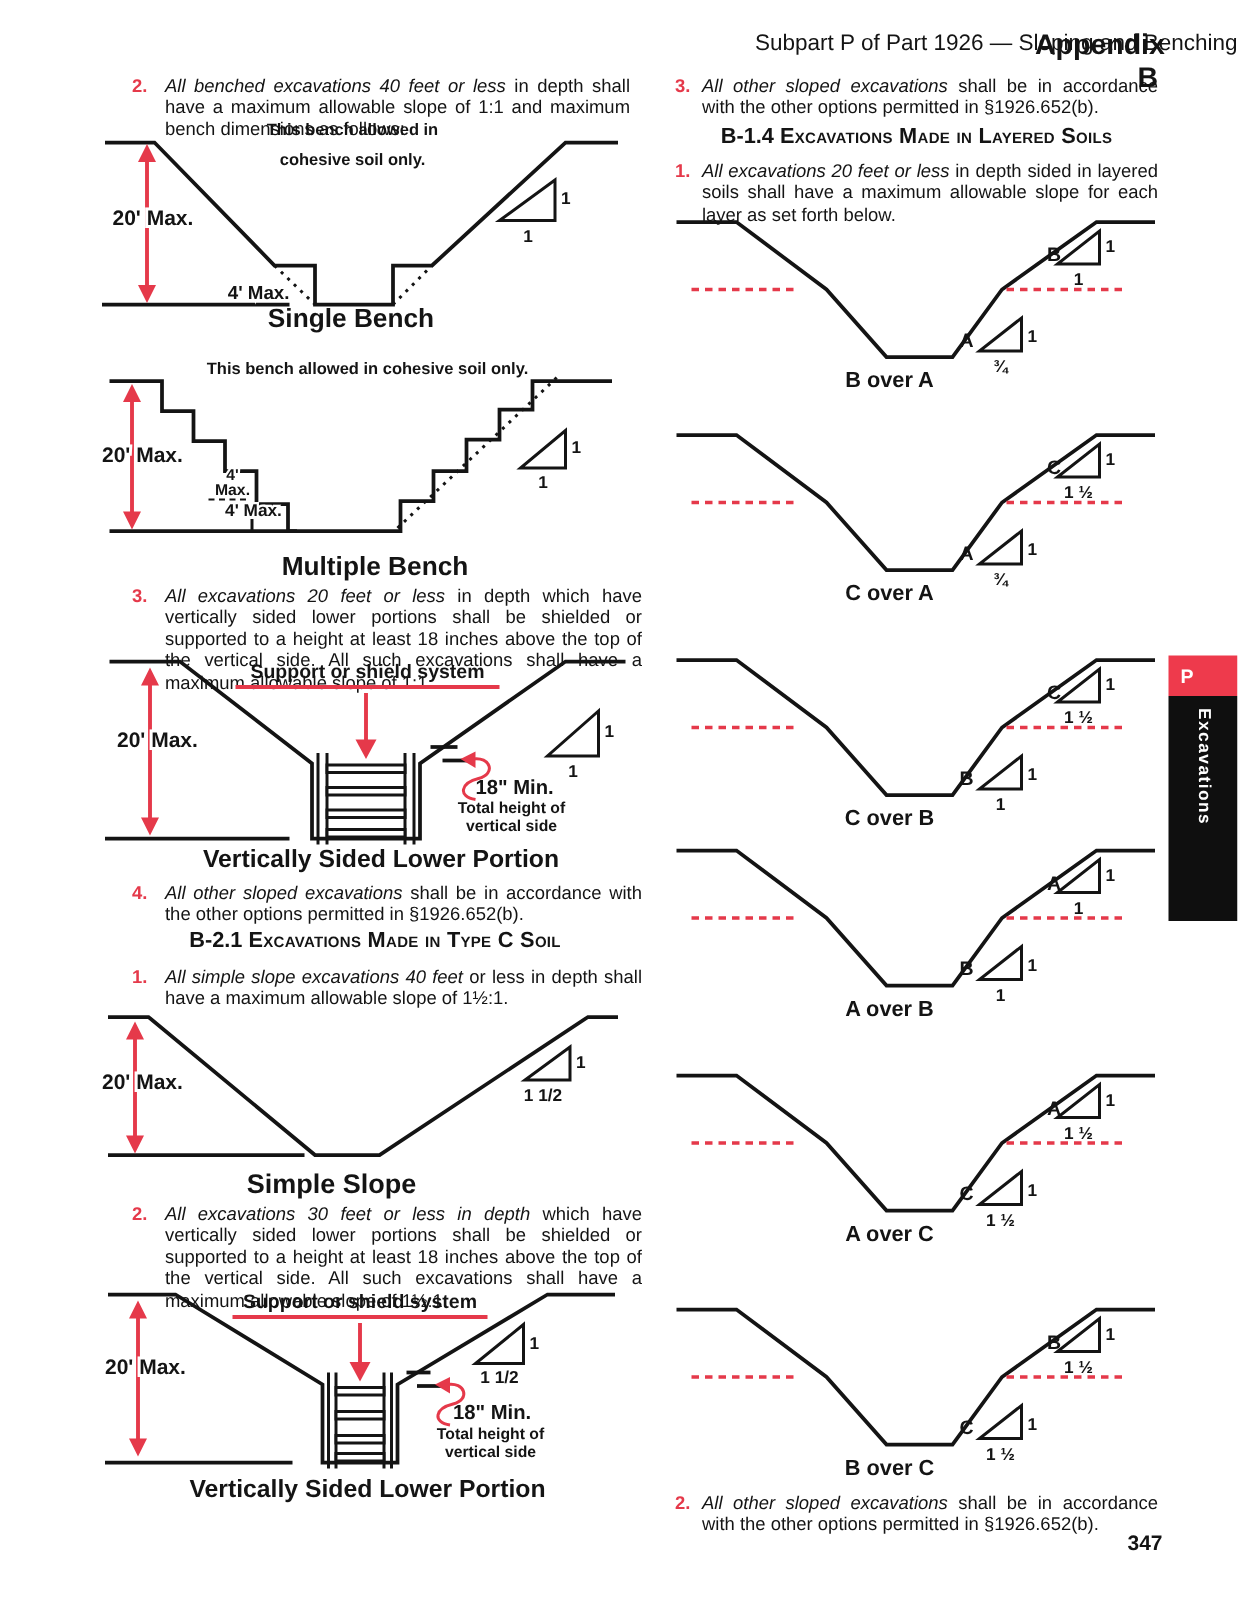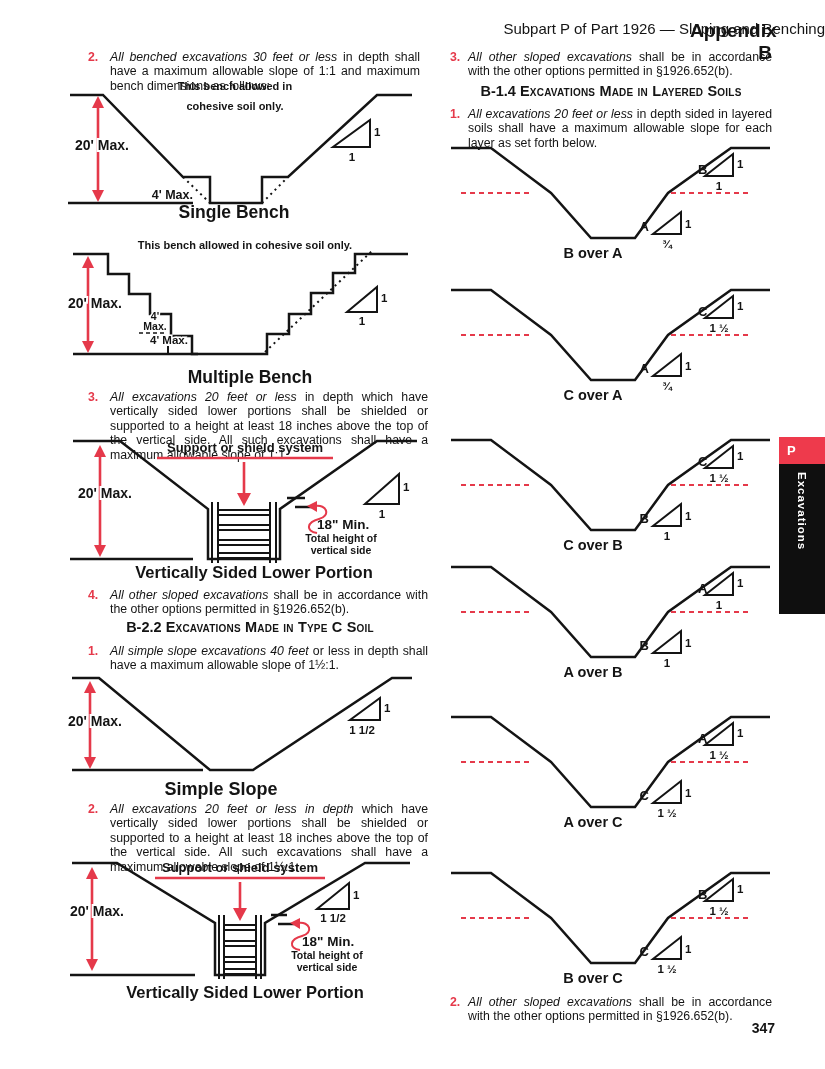--- a/index.html
+++ b/index.html
@@ -41,21 +41,21 @@
   .minlab { font-weight:bold; font-size:13.5px; }
   .totlab { font-weight:bold; font-size:10.5px; text-anchor:middle; }
   .bar { fill:#fff; stroke:var(--ink); stroke-width:2; }
 </style>
 </head>
 <body>
 
 <div class="hdr-title">Subpart P of Part 1926 — Sloping and Benching</div>
 <div class="hdr-appendix">Appendix B</div>
 
-<div class="item" style="left:88px;top:50px;width:332px;"><span class="num">2.</span><span class="lead">All benched excavations 30 feet or less</span><span> in depth shall have a maximum allowable slope of 1:1 and maximum bench dimensions as follows:</span></div>
+<div class="item" style="left:88px;top:50px;width:332px;"><span class="num">2.</span><span class="lead">All benched excavations 40 feet or less</span><span> in depth shall have a maximum allowable slope of 1:1 and maximum bench dimensions as follows:</span></div>
 
 <svg class="fig" style="left:65px;top:78px;" width="370" height="152" viewBox="0 0 370 152">
   <text class="note" x="170" y="12">This bench allowed in</text>
   <text class="note" x="170" y="32">cohesive soil only.</text>
   <path class="ln" d="M5,17 H38 L118,99 H145 V125 H197 V99 H223 L312,17 H347"></path>
   <path class="dot" d="M118,99 L145,125 M197,125 L223,99"></path>
   <path class="ln" d="M3,125 H128"></path>
   <g>
     <line class="redl" x1="33" y1="28" x2="33" y2="114"></line>
     <polygon class="redfill" points="33,18 27,30 39,30"></polygon>
@@ -130,40 +130,40 @@
   <text class="totlab" x="276" y="106">Total height of</text>
   <text class="totlab" x="276" y="118">vertical side</text>
   <path class="ln2" d="M300,68 H334 V38 Z"></path>
   <text class="tri" x="338" y="55">1</text>
   <text class="tri mid" x="317" y="82">1</text>
   <text class="vtitle" x="189" y="142">Vertically Sided Lower Portion</text>
 </svg>
 
 <div class="item" style="left:88px;top:588px;width:340px;"><span class="num">4.</span><span class="lead">All other sloped excavations</span><span> shall be in accordance with the other options permitted in §1926.652(b).</span></div>
 
-<div class="sec-head" style="left:65px;top:619px;width:370px;"><span>B-2.2</span> <span class="sc">Excavations Made in Type C Soil</span></div>
+<div class="sec-head" style="left:65px;top:619px;width:370px;"><span>B-2.1</span> <span class="sc">Excavations Made in Type C Soil</span></div>
 
 <div class="item" style="left:88px;top:644px;width:340px;"><span class="num">1.</span><span class="lead">All simple slope excavations 40 feet</span><span> or less in depth shall have a maximum allowable slope of 1½:1.</span></div>
 
 <svg class="fig" style="left:65px;top:672px;" width="370" height="135" viewBox="0 0 370 135">
   <path class="ln" d="M7,6 H34 L145,98 H188 L327,6 H347"></path>
   <path class="ln" d="M7,98 H138"></path>
   <g>
     <line class="redl" x1="25" y1="16" x2="25" y2="90"></line>
     <polygon class="redfill" points="25,9 19,21 31,21"></polygon>
     <polygon class="redfill" points="25,97 19,85 31,85"></polygon>
   </g>
   <text class="dlab" x="3" y="54">20' Max.</text>
   <path class="ln2" d="M285,48 H315 V26 Z"></path>
   <text class="tri" x="319" y="40">1</text>
   <text class="tri mid" x="297" y="62">1 1/2</text>
   <text class="bigtitle" style="font-size:18px;" x="156" y="123">Simple Slope</text>
 </svg>
 
-<div class="item" style="left:88px;top:802px;width:340px;"><span class="num">2.</span><span class="lead">All excavations 20 feet or less in depth</span><span> which have vertically sided lower portions shall be shielded or supported to a height at least 18 inches above the top of the vertical side. All such excavations shall have a maximum allowable slope of 1½:1.</span></div>
+<div class="item" style="left:88px;top:802px;width:340px;"><span class="num">2.</span><span class="lead">All excavations 30 feet or less in depth</span><span> which have vertically sided lower portions shall be shielded or supported to a height at least 18 inches above the top of the vertical side. All such excavations shall have a maximum allowable slope of 1½:1.</span></div>
 
 <svg class="fig" style="left:65px;top:853px;" width="370" height="155" viewBox="0 0 370 155">
   <path class="ln" d="M7,10 H52 L150,70 V122 H200 V70 L300,10 H345"></path>
   <path class="ln" d="M5,122 H130"></path>
   <g>
     <line class="redl" x1="27" y1="22" x2="27" y2="110"></line>
     <polygon class="redfill" points="27,14 21,26 33,26"></polygon>
     <polygon class="redfill" points="27,118 21,106 33,106"></polygon>
   </g>
   <text class="dlab" x="5" y="63">20' Max.</text>

